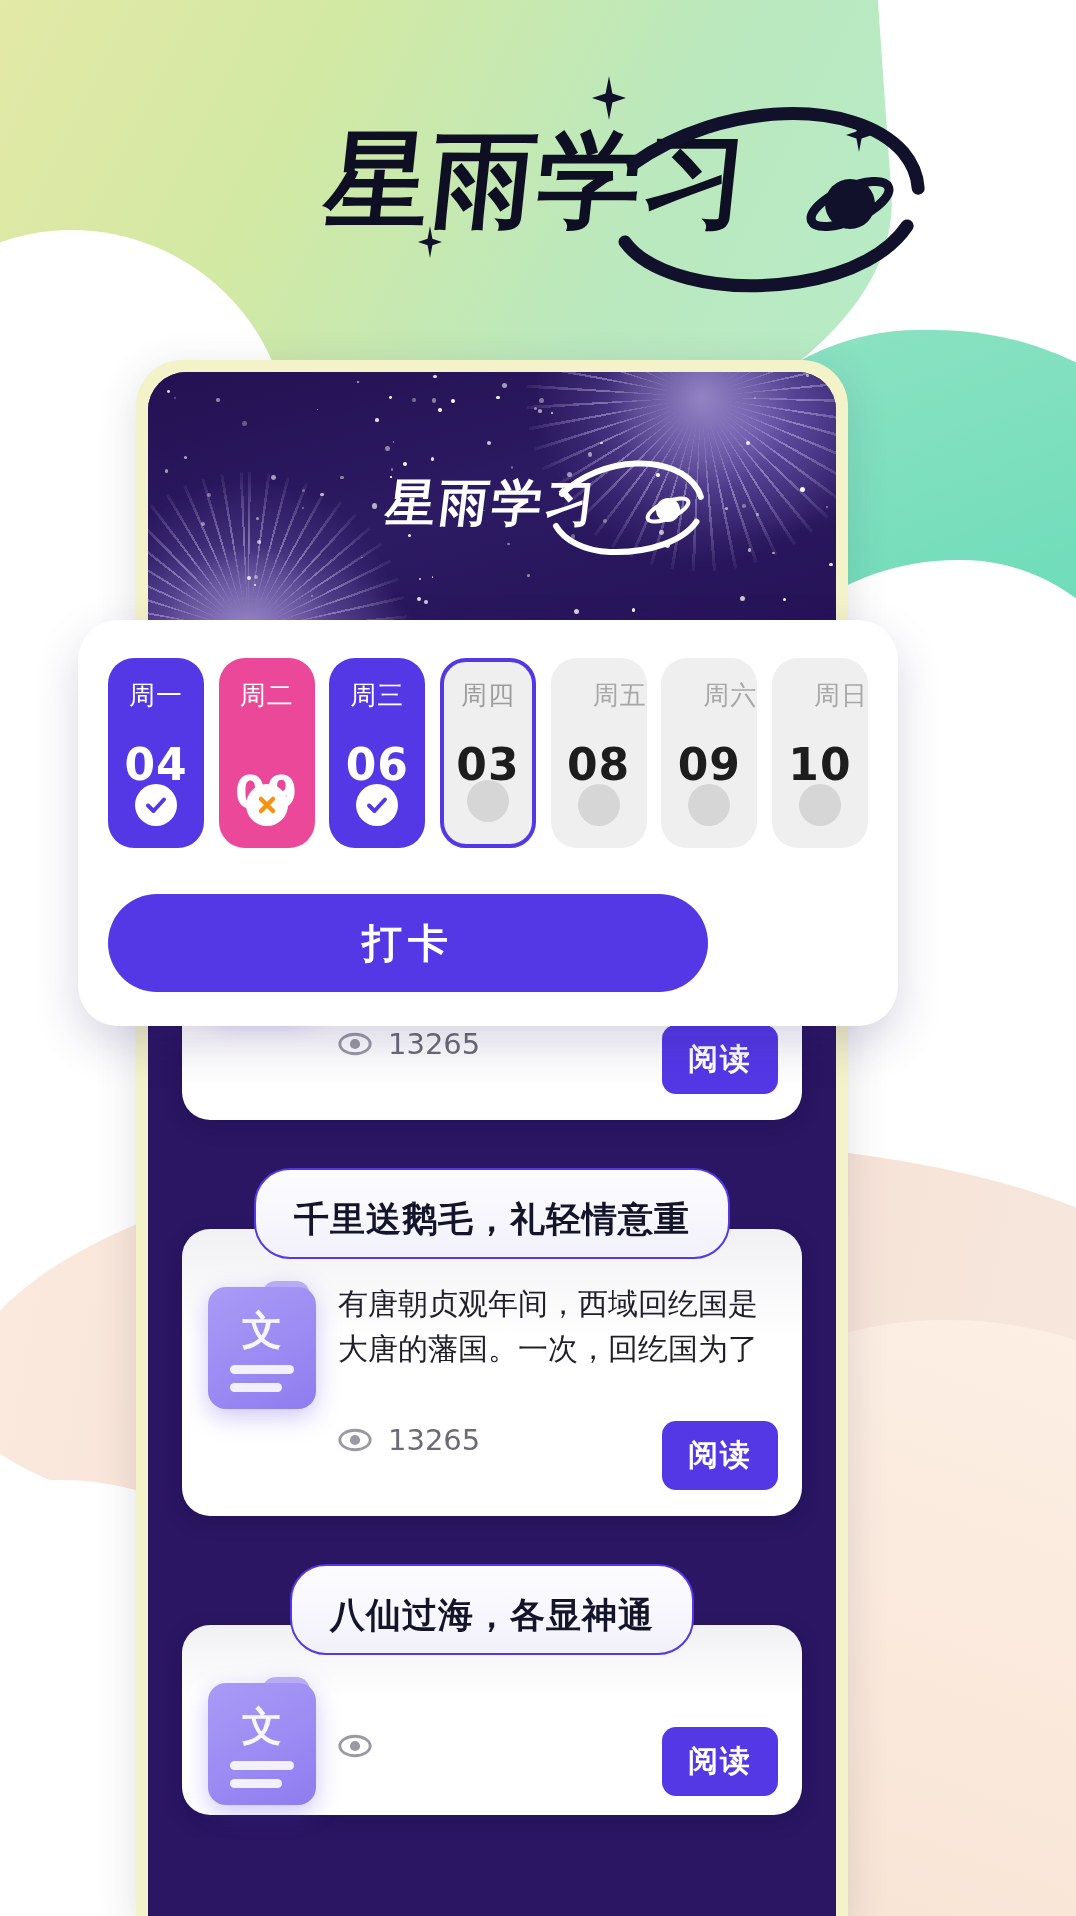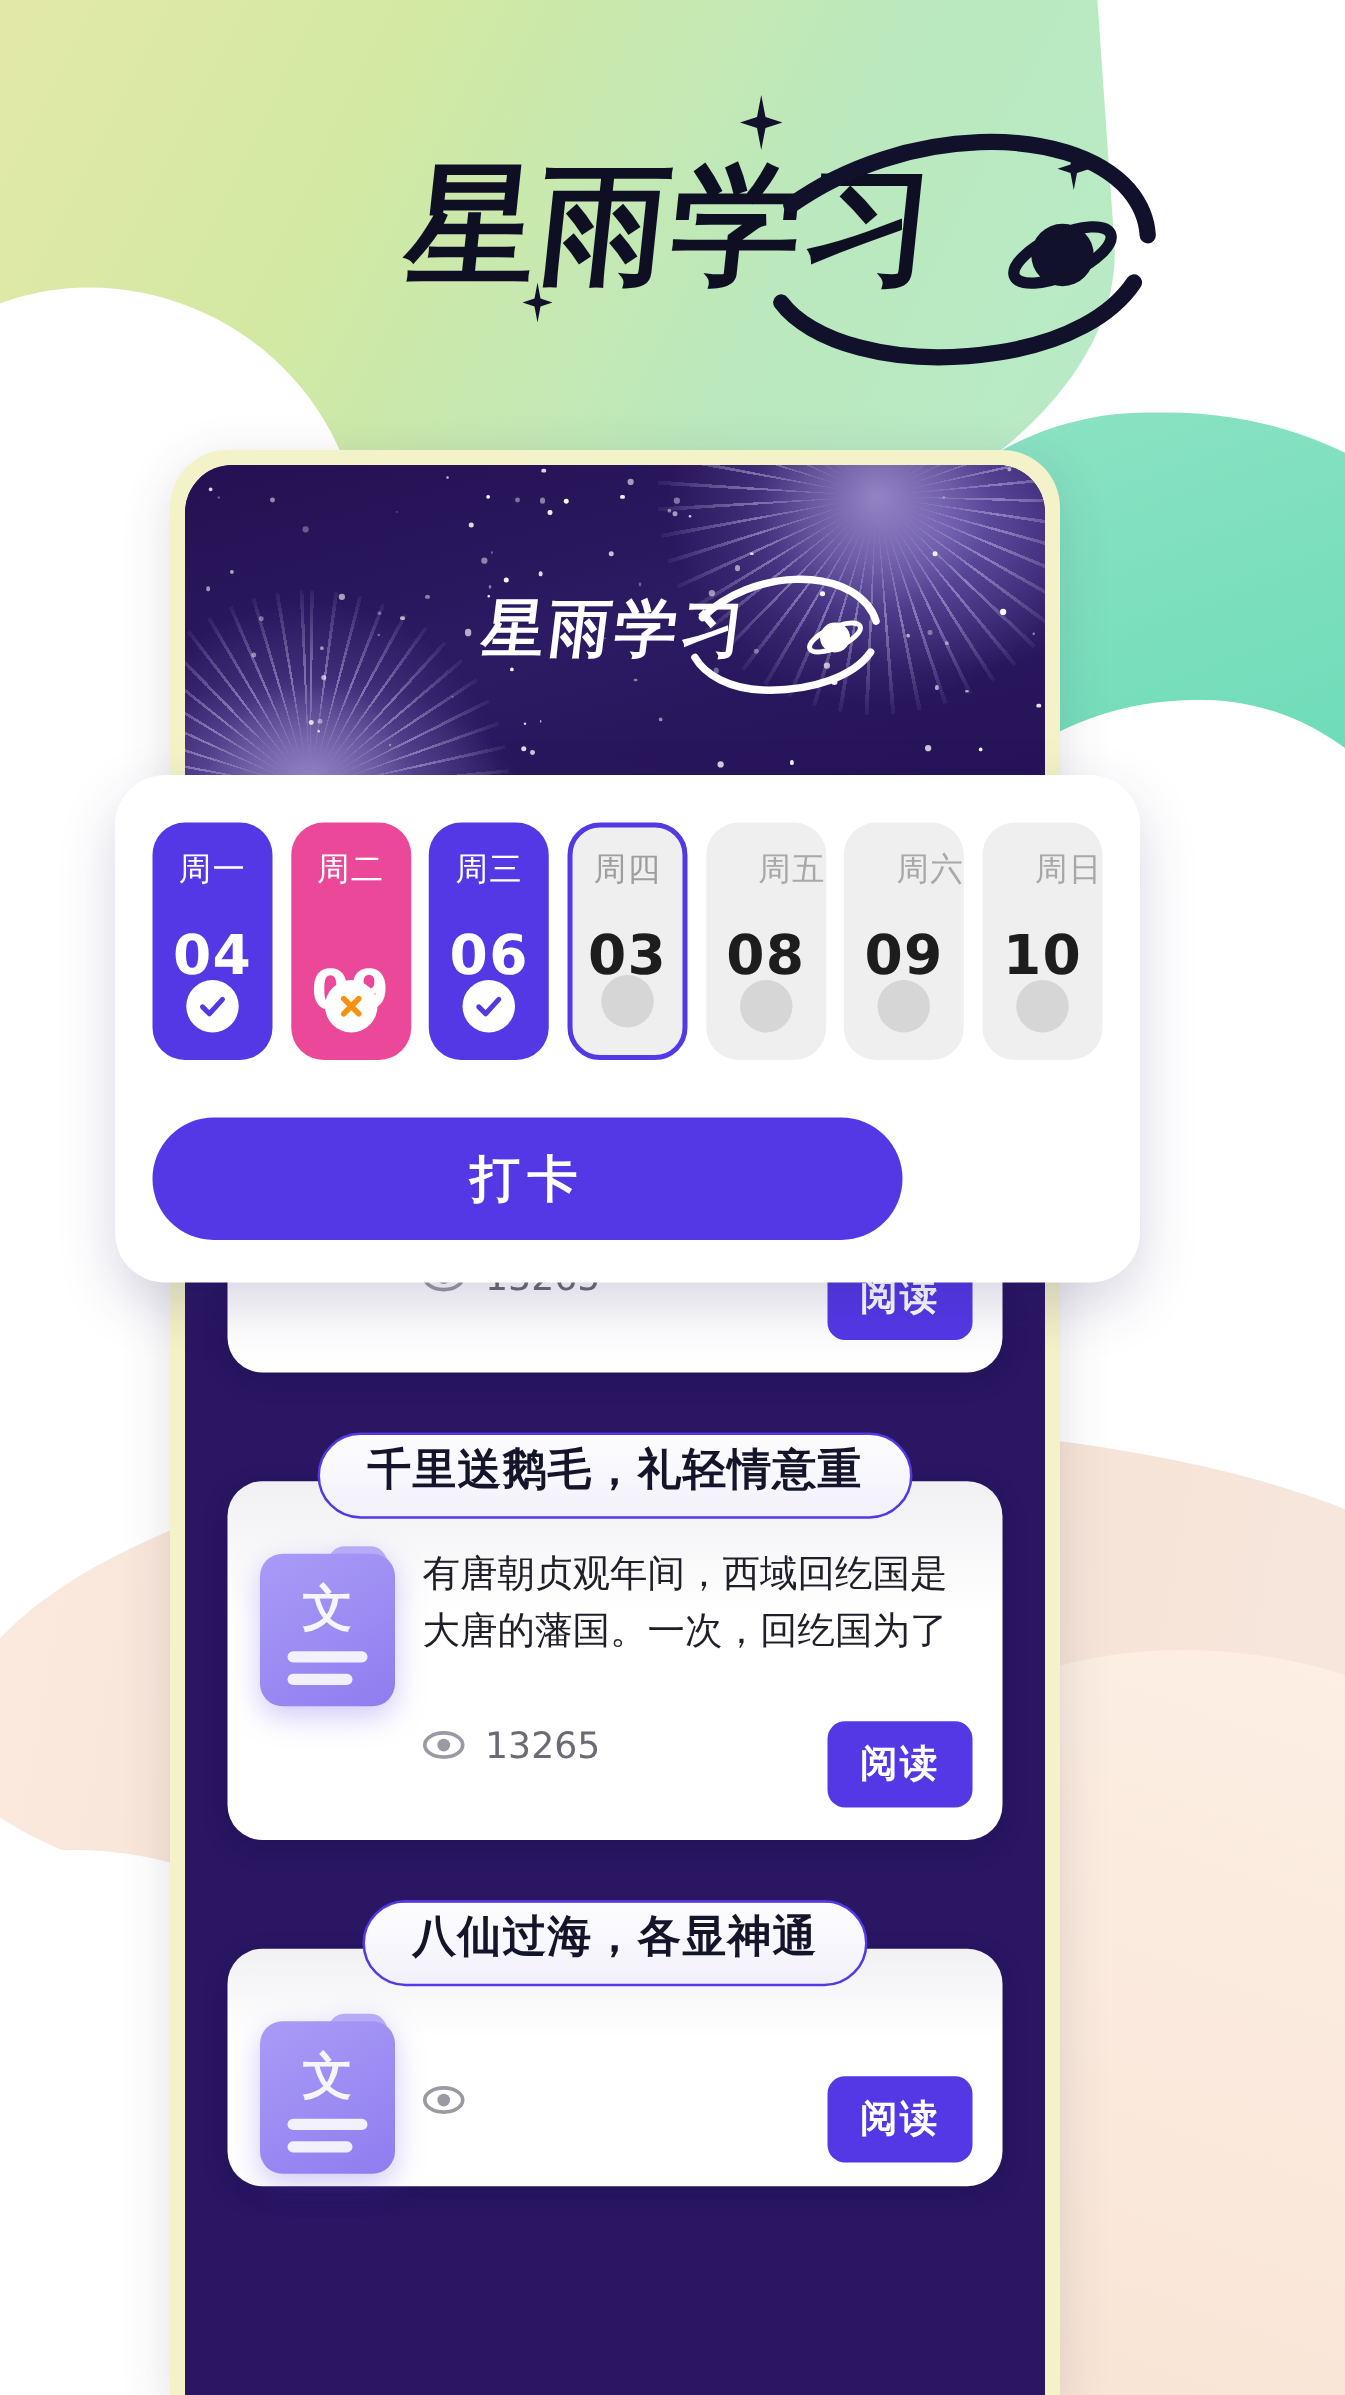--- a/index.html
+++ b/index.html
@@ -173,21 +173,21 @@
     font-size: 50px;
     color: #fff;
     letter-spacing: 3px;
     transform: skewX(-7deg);
   }
   .hero-orbit { position: absolute; right: 128px; top: 76px; width: 160px; height: 116px; z-index: 5; }
 
   
   .checkin-card {
     position: absolute;
-    left: 92px; top: 620px;
+    left: 78px; top: 620px;
     width: 820px;
     background: #ffffff;
     border-radius: 40px;
     box-shadow: 0 18px 46px rgba(46,30,98,.18);
     padding: 38px 30px 34px 30px;
     z-index: 20;
   }
   .week-row { display: flex; justify-content: space-between; gap: 10px; }
   .day {
     width: 96px; height: 190px;
@@ -255,21 +255,21 @@
   }
   .art-title {
     position: relative;
     z-index: 3;
     margin: 0 auto;
     display: table;
     min-width: 380px;
     background: linear-gradient(180deg,#fdfdff 0%, #f2f1fb 100%);
     border: 2px solid #5438e6;
     border-radius: 36px;
-    padding: 4px 38px 14px;
+    padding: 26px 38px 14px;
     font-size: 35px;
     font-weight: 700;
     color: #14142b;
     letter-spacing: 1px;
     white-space: nowrap;
     font-family: "DejaVu Sans", sans-serif;
   }
   .art-body {
     margin-top: -30px;
     background: linear-gradient(180deg,#f1f1f4 0%,#ffffff 38%,#ffffff 100%);

